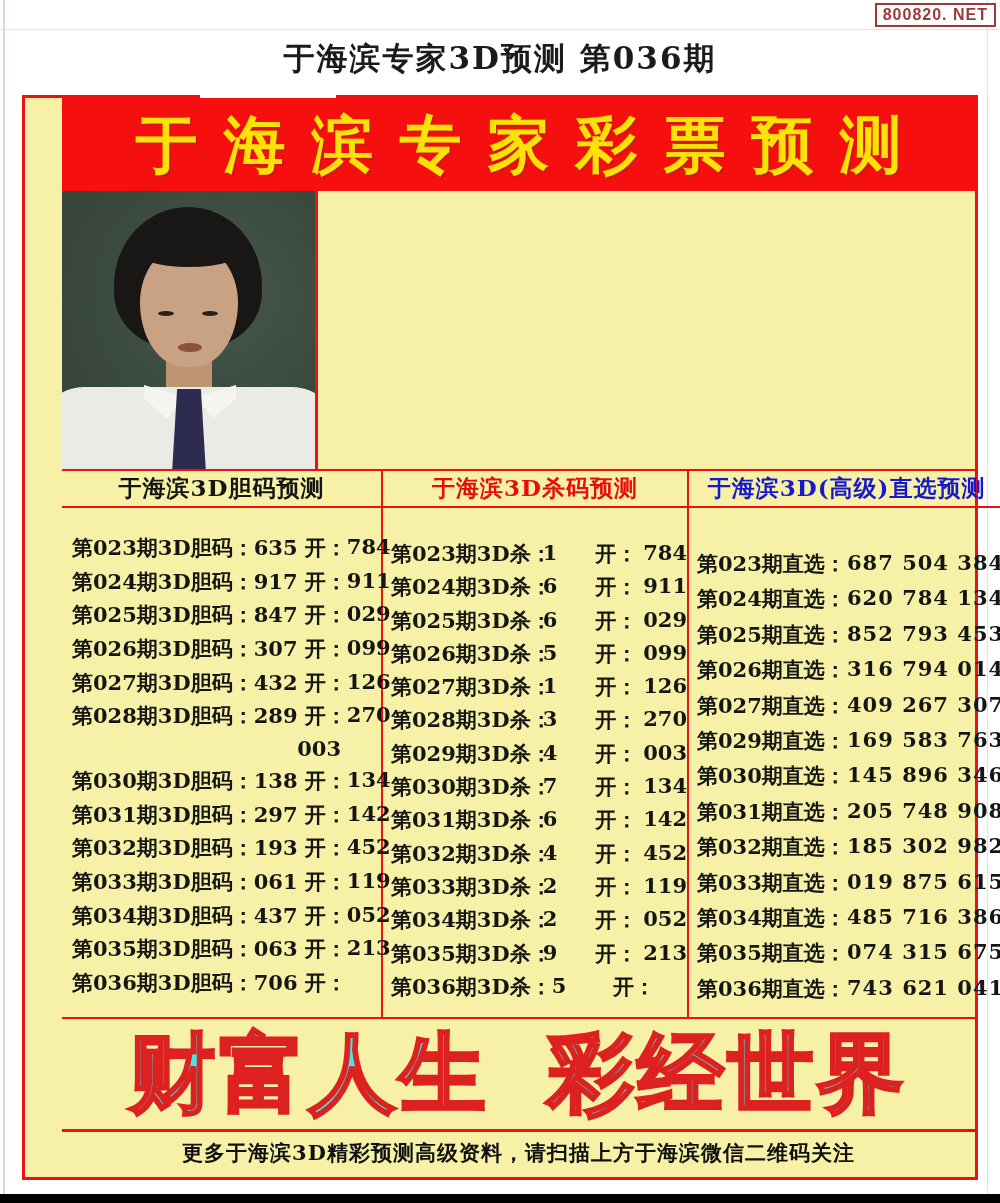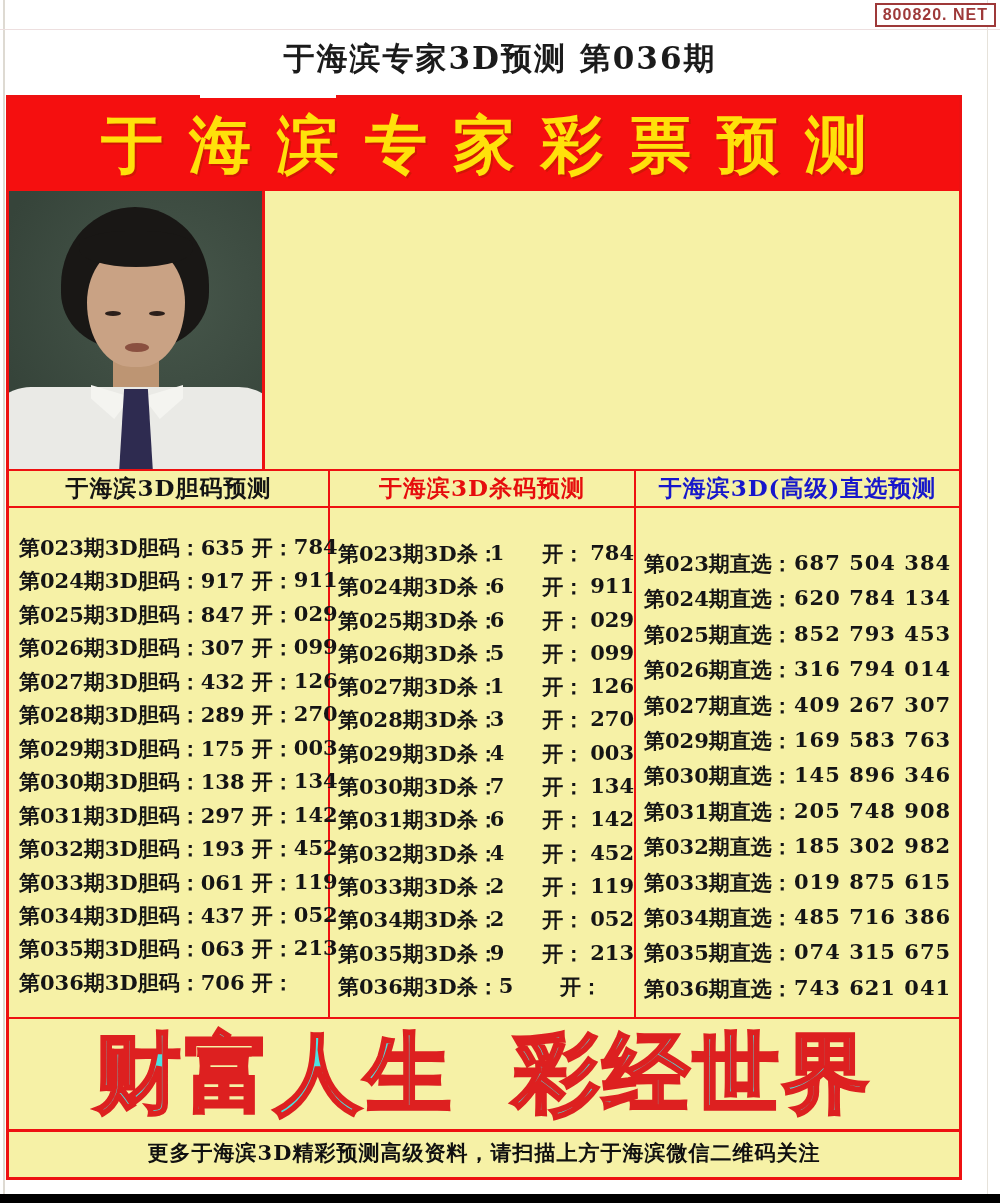--- a/index.html
+++ b/index.html
@@ -13,22 +13,22 @@
   .badge { position:absolute; top:3px; right:4px; z-index:6; background:#fff;
     border:2px solid #9E3939; color:#9E3939; padding:1px 6px;
     font:bold 16px "Liberation Sans",sans-serif; letter-spacing:1px; }
 
   .page-title { position:absolute; top:38px; left:0; width:100%; text-align:center; z-index:5;
     font-size:31px; font-weight:bold; color:#1b1b1b; letter-spacing:2px; }
 
   .white-patch { position:absolute; left:200px; top:56px; width:136px; height:42px;
     background:#ffffff; z-index:4; }
 
-  .frame { position:absolute; left:6px; top:95px; width:956px; height:1085px; z-index:2;
-    border:3px solid #EE1111; background:#F6F1A6; }
+  .frame { position:absolute; left:22px; top:95px; width:956px; height:1085px; z-index:2;
+    border:3px solid #EE1111; background:#F6F1A6;padding-left:37px; }
 
   .banner { height:93px; background:#F50F0F; display:flex; align-items:center; justify-content:center; }
   .banner-text { font-size:62px; font-weight:bold; color:#FFE10A;
     letter-spacing:26px; margin-right:-26px; white-space:nowrap;
     text-shadow:2px 2px 0 rgba(180,30,0,0.55); }
 
   .photo-row { height:280px; display:flex; border-bottom:2px solid #EE1111; }
   .photo { width:256px; border-right:3px solid #EE1111; position:relative; overflow:hidden;
     background:radial-gradient(circle at 62% 38%, #47574B, #36443A 75%); }
   .photo-side { flex:1; }
@@ -145,21 +145,20 @@
           </div>
         <div class="r1">
             <span class="lbl">第027期3D胆码：432 开：</span>
             <span class="res">126</span>
           </div>
         <div class="r1">
             <span class="lbl">第028期3D胆码：289 开：</span>
             <span class="res">270</span>
           </div>
         <div class="r1">
-            <span class="lbl">第029期3D胆码：175 开：</span>
             <span class="res">003</span>
           </div>
         <div class="r1">
             <span class="lbl">第030期3D胆码：138 开：</span>
             <span class="res">134</span>
           </div>
         <div class="r1">
             <span class="lbl">第031期3D胆码：297 开：</span>
             <span class="res">142</span>
           </div>

